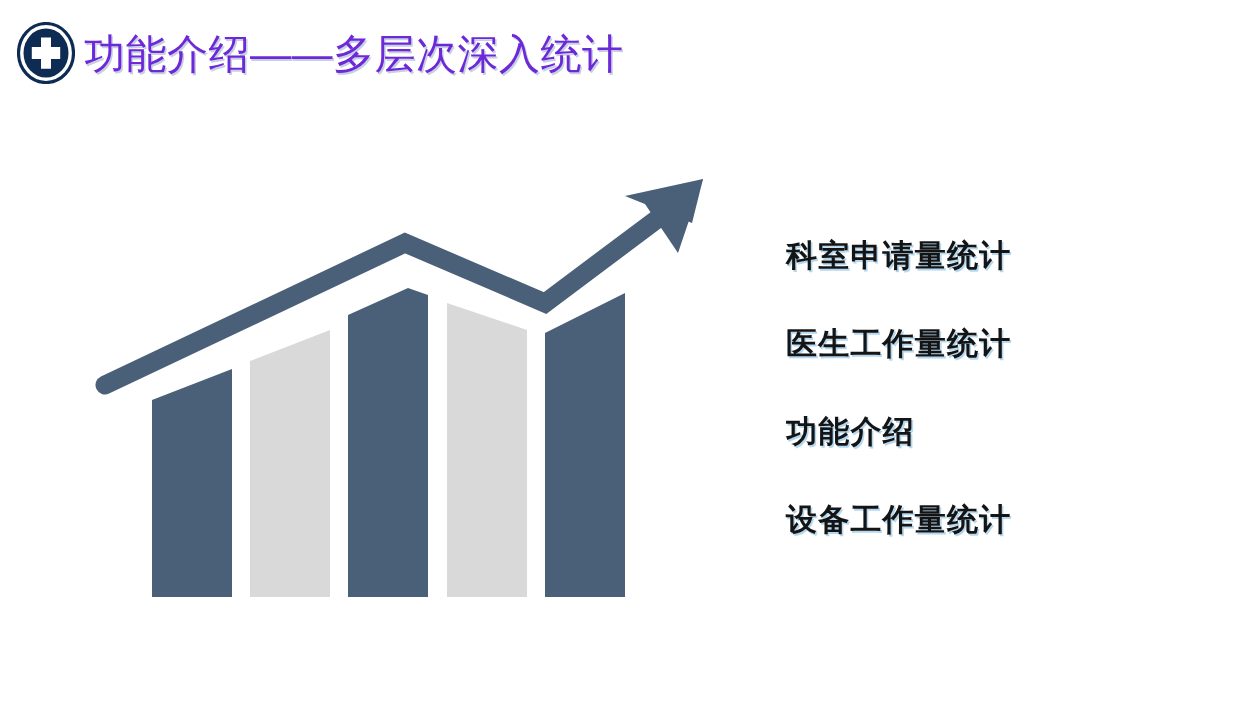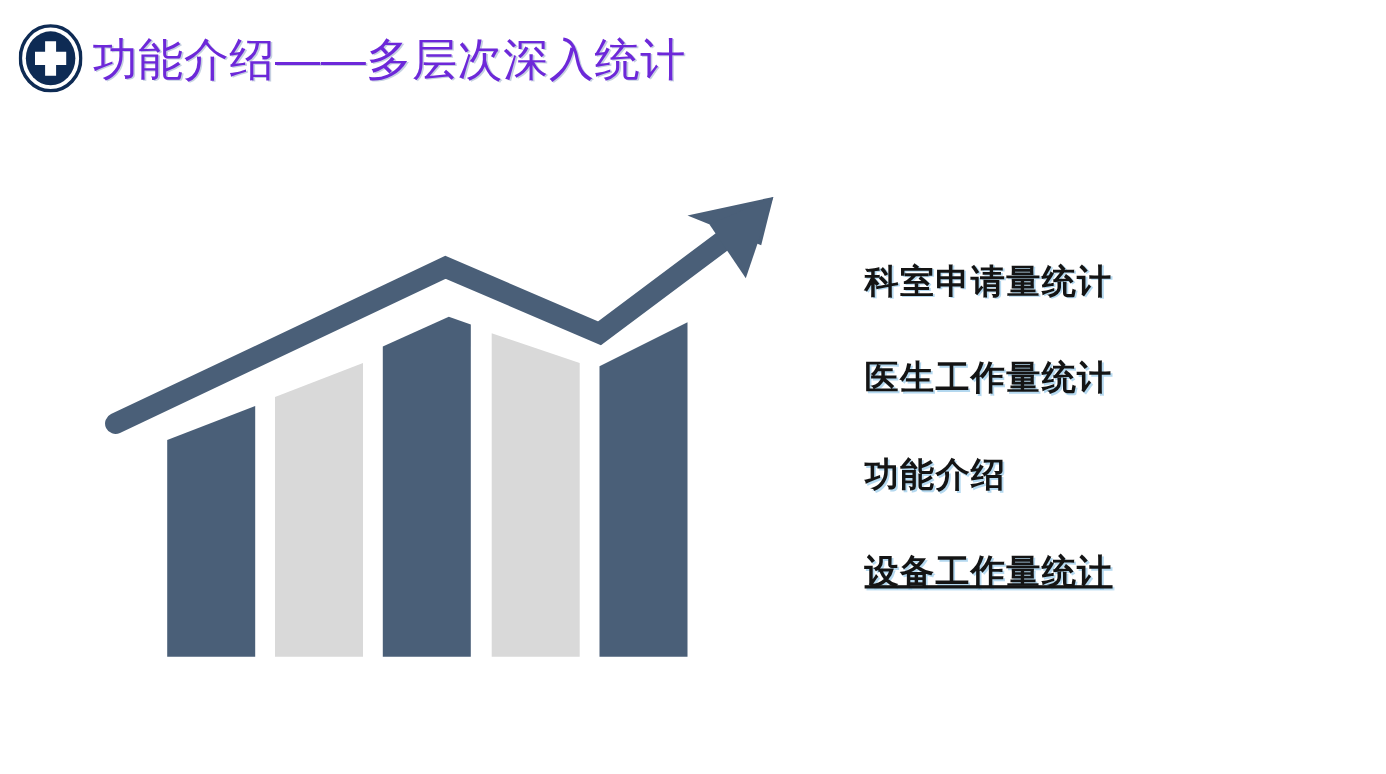--- a/index.html
+++ b/index.html
@@ -76,21 +76,21 @@
   .feature-item {
     font-size: 31px;
     line-height: 40px;
     font-weight: 700;
     color: #141414;
     letter-spacing: 1.2px;
     white-space: nowrap;
     margin-bottom: 48px;
     text-shadow: 1.6px 1.6px 0 rgba(140,195,230,0.65);
   }
-  .feature-item:last-child { margin-bottom: 0; text-decoration: underline; }
+  .feature-item:last-child { margin-bottom: 0; }
 </style>
 </head>
 <body>
 
 <div id="slide">
 
   <div id="title-bar">
 
     <span id="title-icon">
       <svg width="58" height="62" viewBox="0 0 58 62" xmlns="http://www.w3.org/2000/svg">

